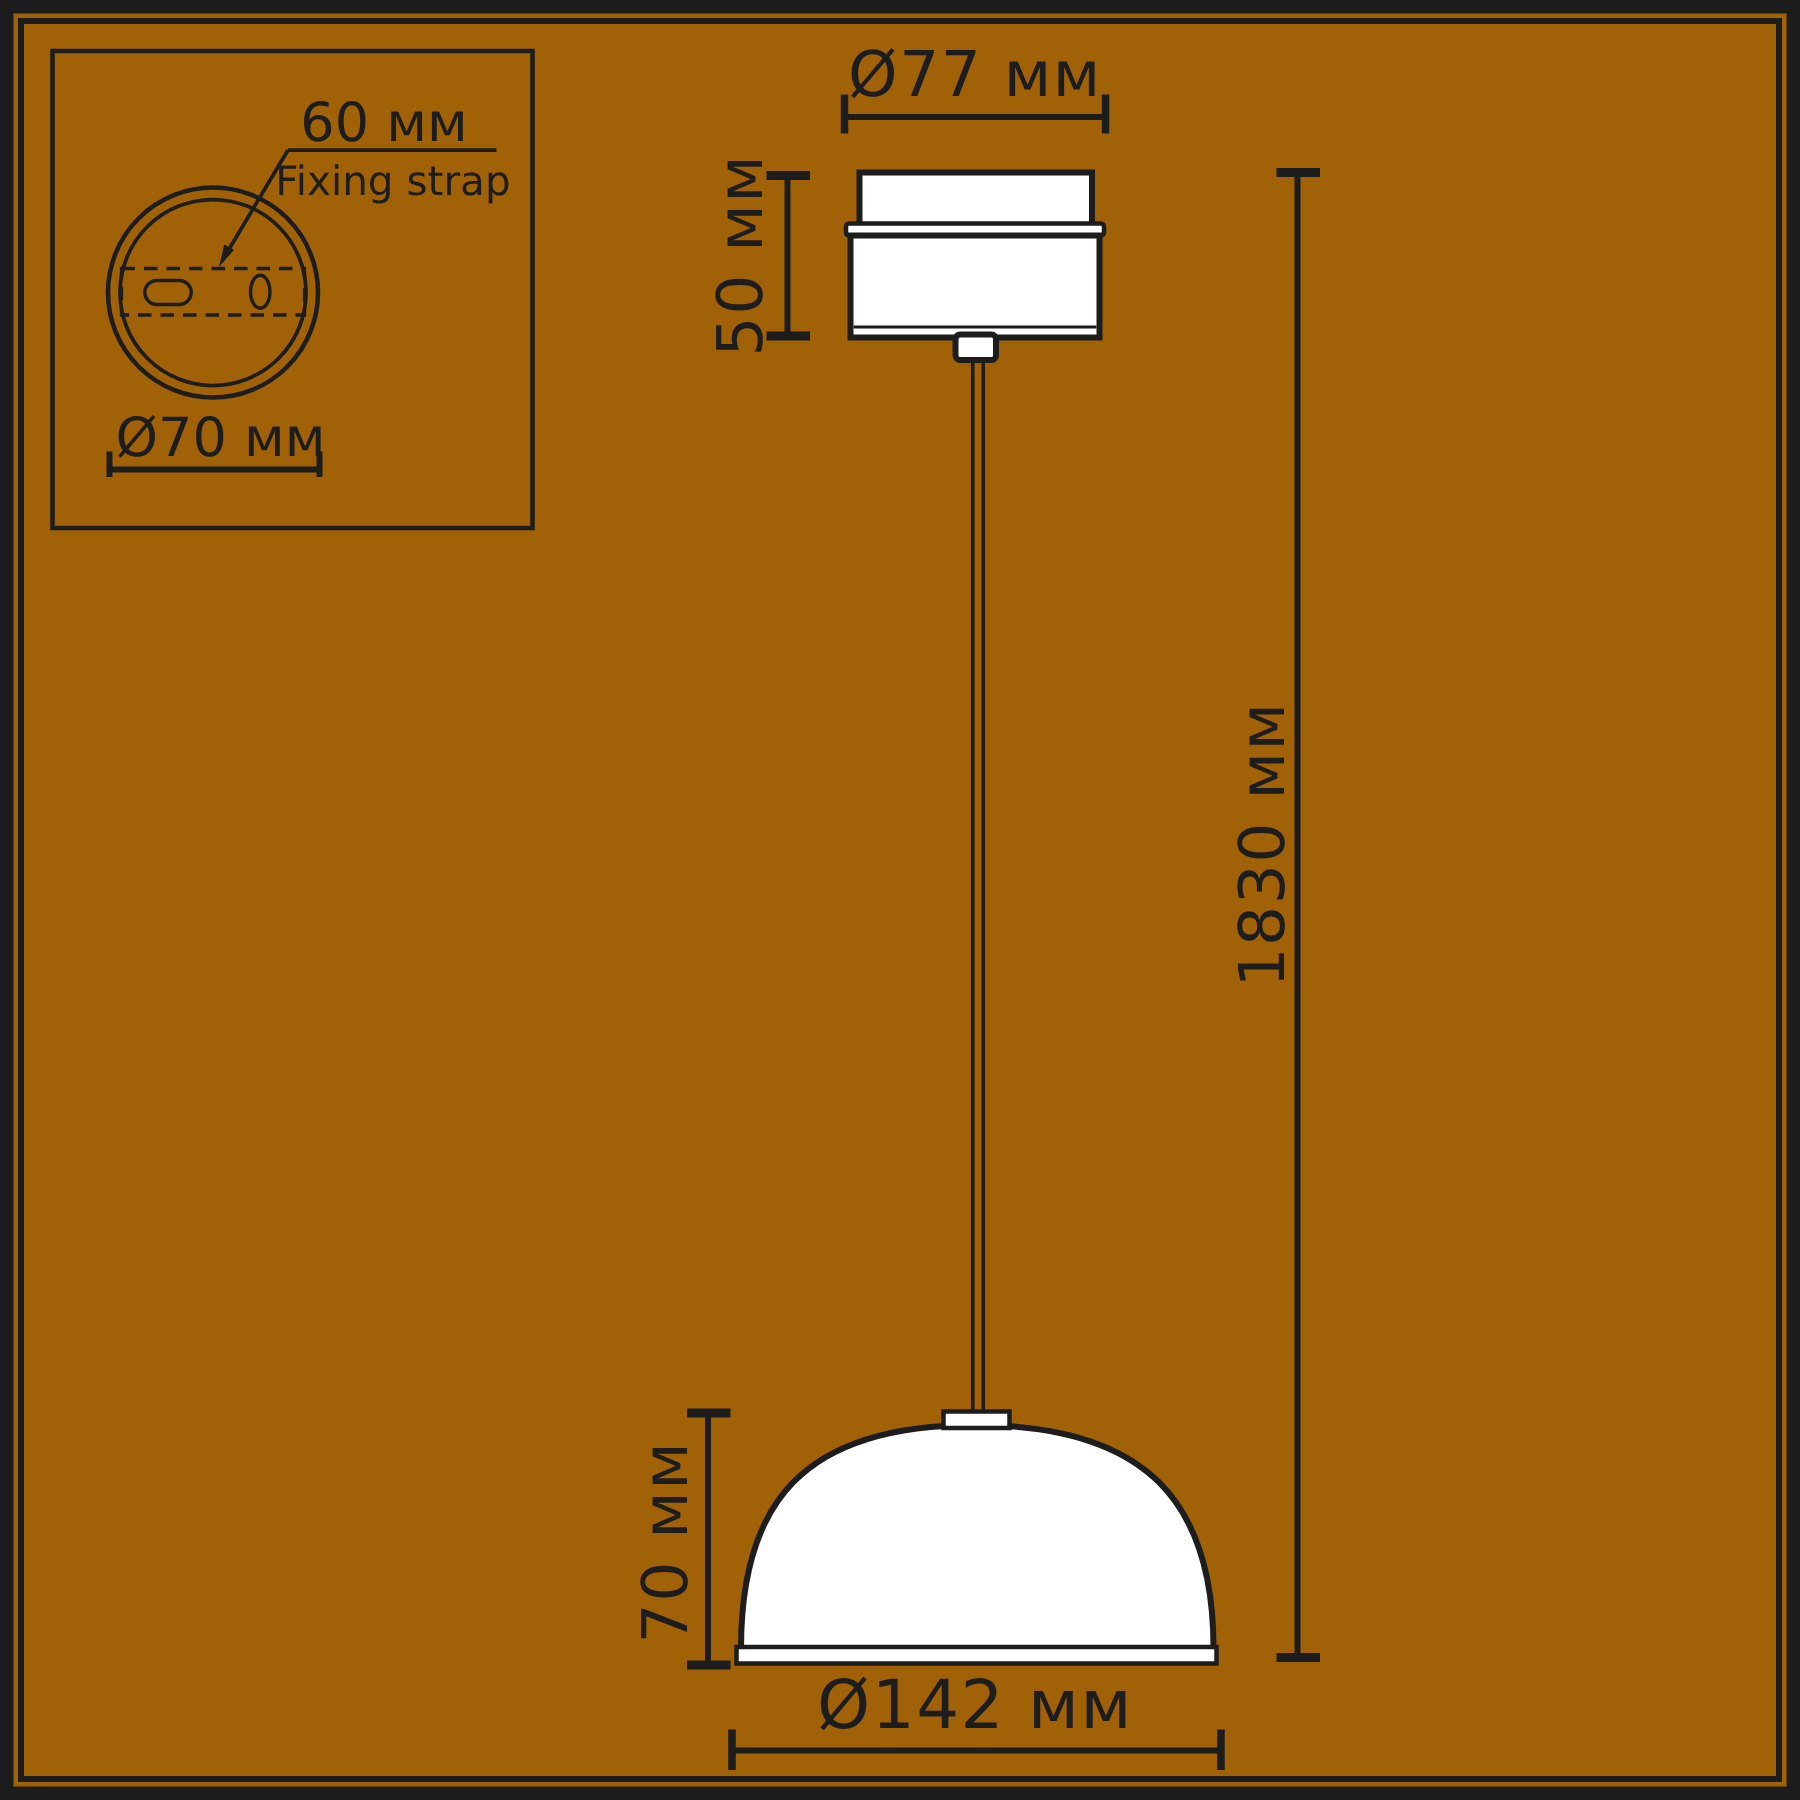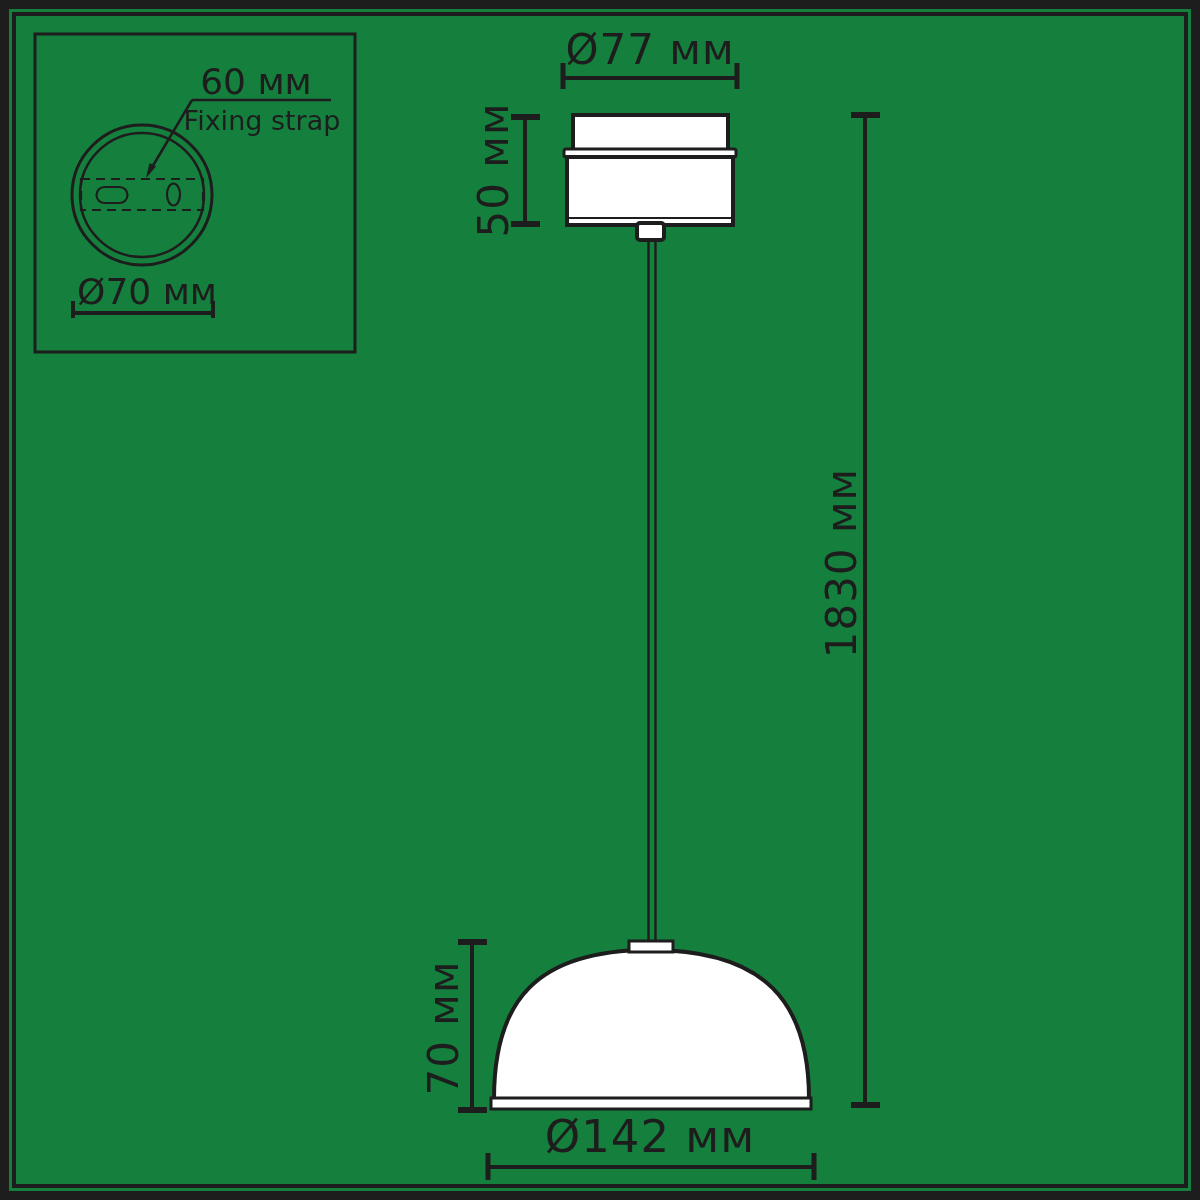--- a/index.html
+++ b/index.html
@@ -4,21 +4,21 @@
 <style>
   html, body {
     margin: 0;
     padding: 0;
     background: #ffffff;
   }
   .page {
     position: relative;
     width: 1200px;
     height: 1200px;
-    background: #15803d;
+    background: #a16207;
     overflow: hidden;
   }
   svg {
     display: block;
   }
   .stroke {
     stroke: #1d1d1d;
     fill: none;
   }
   .fill-white {

